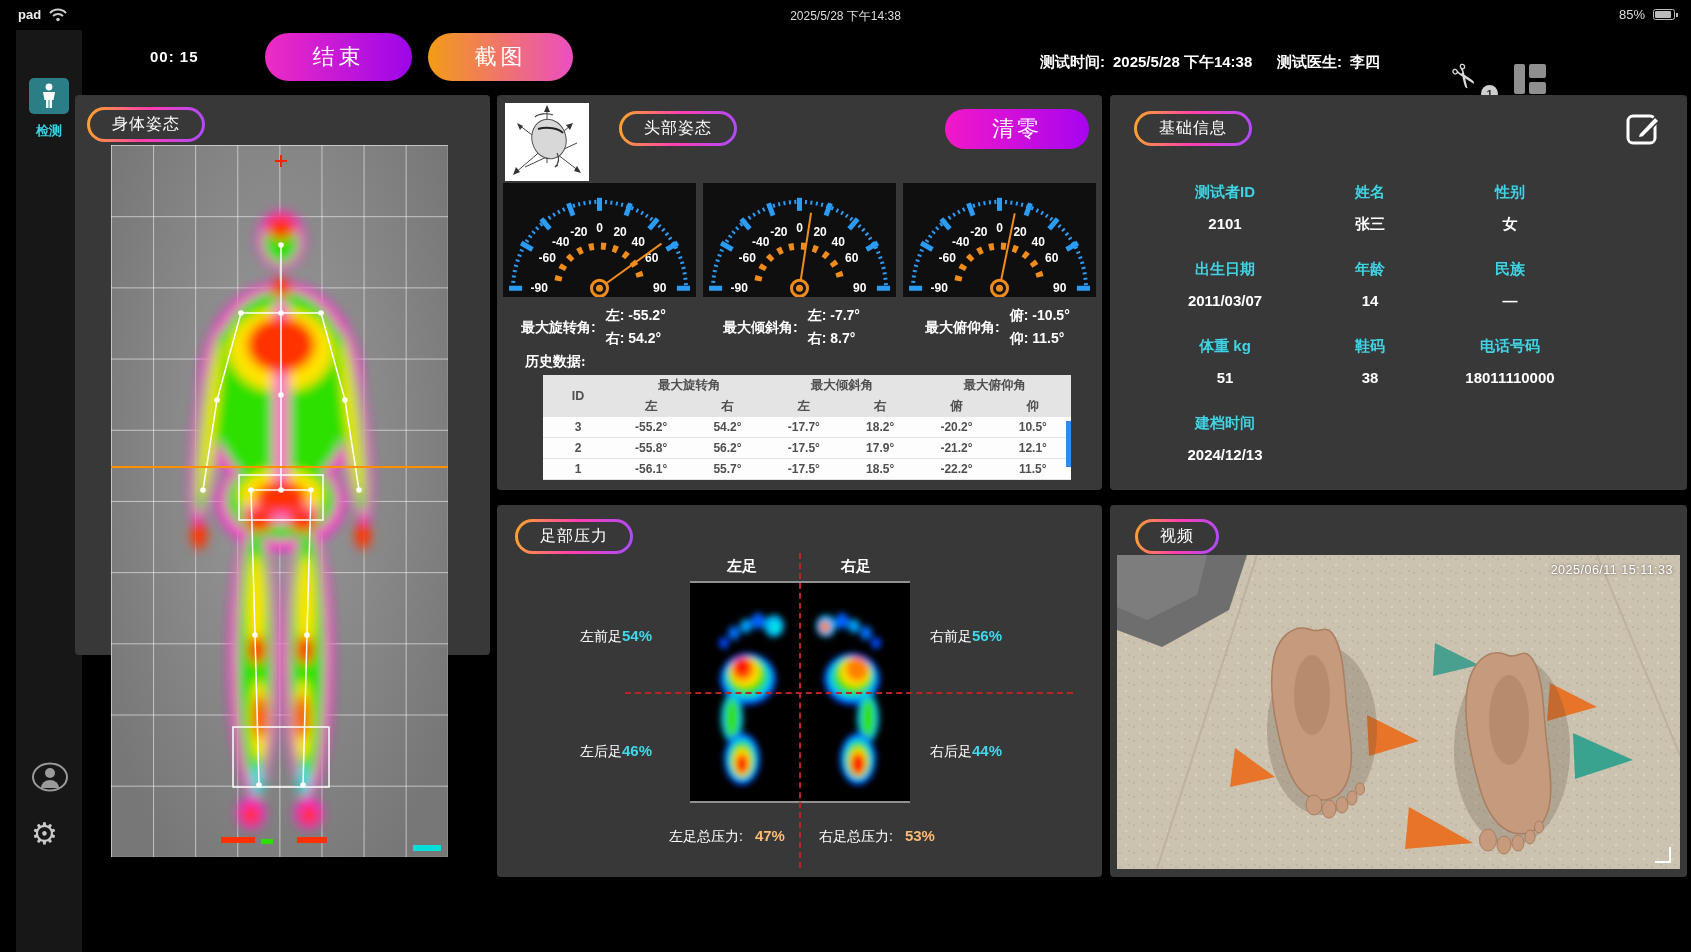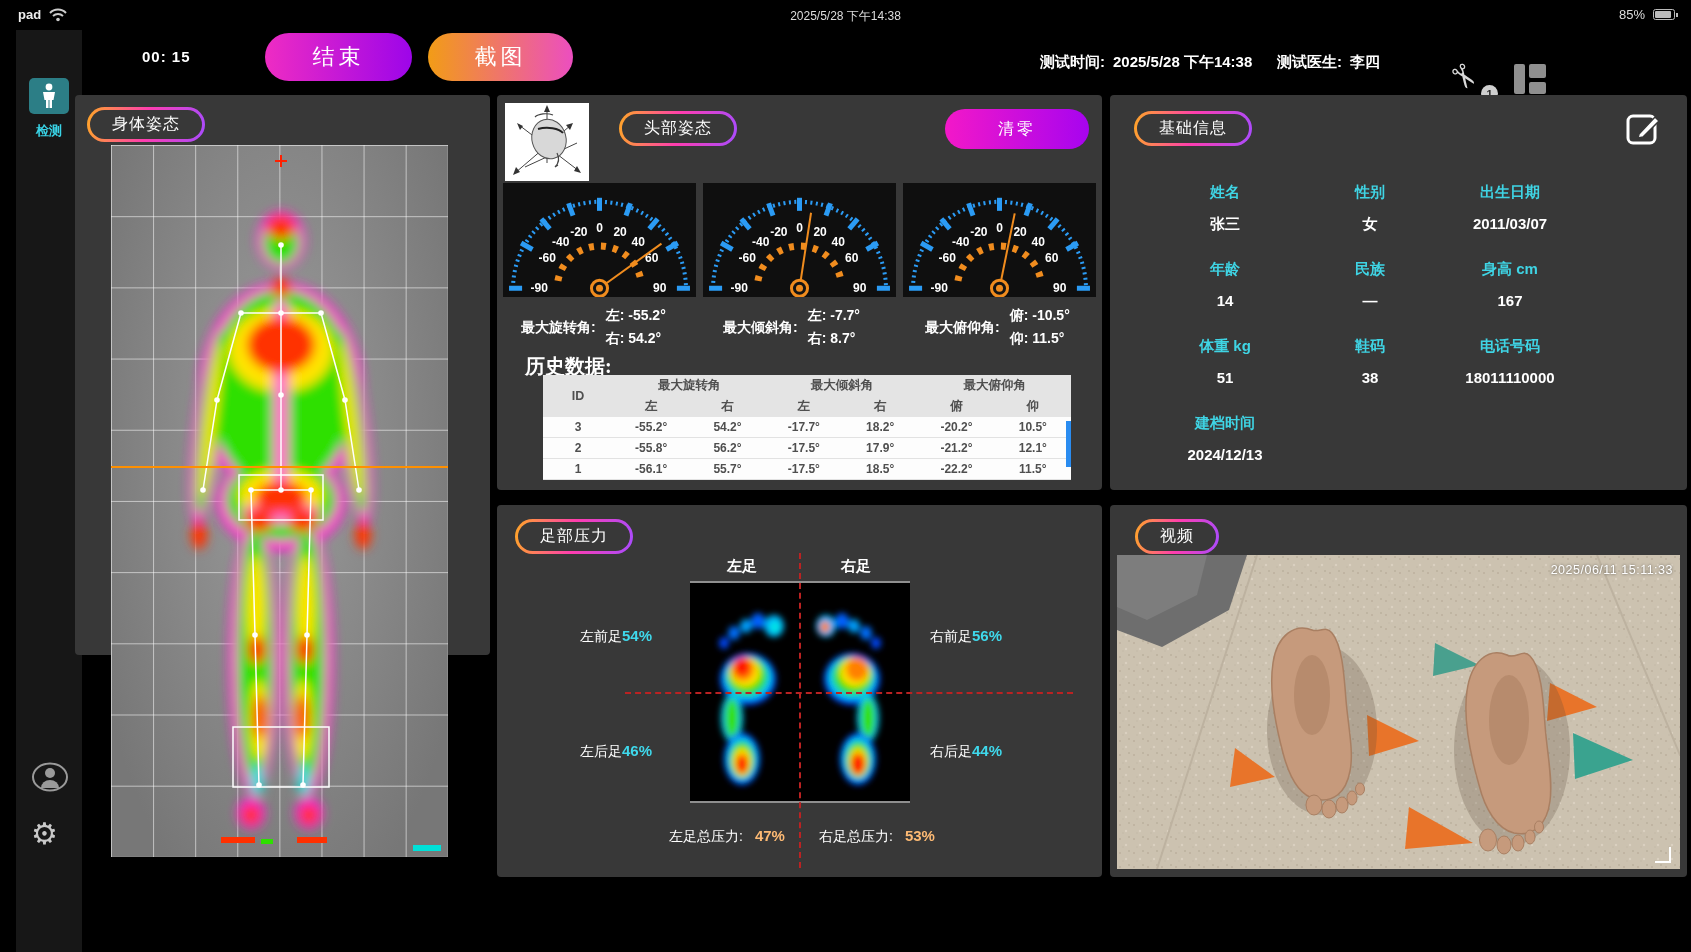--- a/index.html
+++ b/index.html
@@ -22,21 +22,21 @@
   #sidebar { position:absolute; left:16px; top:30px; width:66px; height:922px; background:#171717; }
   .detect-btn { position:absolute; left:13px; top:48px; width:40px; height:36px; background:#2c7e86;
                 border-radius:5px; display:flex; align-items:center; justify-content:center; cursor:pointer; }
   .detect-label { position:absolute; left:0; top:92px; width:66px; text-align:center;
                   color:#39d3e6; font-size:13px; font-weight:bold; }
   .avatar-btn { position:absolute; left:15px; top:732px; cursor:pointer; }
   .gear-btn { position:absolute; left:15px; top:786px; font-size:30px; color:#c9c9c9; cursor:pointer;
               line-height:36px; }
 
   
-  .timer { position:absolute; left:142px; top:48px; font-size:15px; font-weight:bold; letter-spacing:1px; }
+  .timer { position:absolute; left:150px; top:48px; font-size:15px; font-weight:bold; letter-spacing:1px; }
   .btn-grad { position:absolute; height:48px; border:none; border-radius:24px; color:#fff;
               font-size:22px; font-family:"Liberation Sans",sans-serif; letter-spacing:4px;
               display:flex; align-items:center; justify-content:center; cursor:pointer; }
   #end-btn { left:265px; top:33px; width:147px; background:linear-gradient(90deg,#ee2cc3,#9d05e9); }
   #shot-btn { left:428px; top:33px; width:145px; background:linear-gradient(90deg,#f29c16,#ec4ec0); }
   .tb-text { position:absolute; top:53px; font-size:15px; font-weight:bold; color:#fff; display:flex; gap:8px; }
   #test-time { left:1040px; }
   #doctor { left:1277px; }
   .scissors-wrap { position:absolute; left:1450px; top:58px; width:44px; height:42px; cursor:pointer; }
   .scissors { font-size:32px; color:#d9d9d9; display:inline-block; transform:rotate(55deg); }
@@ -69,27 +69,27 @@
                 linear-gradient(rgba(255,255,255,.55) 1px, transparent 1px),
                 linear-gradient(90deg, rgba(255,255,255,.55) 1px, transparent 1px),
                 radial-gradient(ellipse at 50% 42%, #9c9c9c, #777 85%);
               background-size:42.1px 71.2px, 42.1px 71.2px, 100% 100%; }
 
   
   #head-img { position:absolute; left:8px; top:8px; width:84px; height:78px; background:#fff; }
   #head-panel .pill { left:122px; top:16px; }
   #reset-btn { position:absolute; left:448px; top:14px; width:144px; height:40px; border:none;
                border-radius:20px; background:linear-gradient(90deg,#f318c8,#a704ef); color:#fff;
-               font-size:16px; letter-spacing:3px; font-family:"Liberation Sans",sans-serif; cursor:pointer; }
+               font-size:22px; letter-spacing:3px; font-family:"Liberation Sans",sans-serif; cursor:pointer; }
   .gauge-box { position:absolute; top:88px; width:193px; height:114px; background:#0f0f0f; }
   .gauge-box svg { width:100%; height:100%; }
   .stat-group { position:absolute; top:212px; display:flex; align-items:center; gap:10px; }
   .stat-label { font-size:14px; font-weight:bold; }
   .stat-lines { display:flex; flex-direction:column; gap:5px; font-size:14px; font-weight:bold; }
-  #history-label { position:absolute; left:28px; top:258px; font-size:20px; font-weight:bold;font-family:Liberation Serif, serif; }
+  #history-label { position:absolute; left:28px; top:258px; font-size:14px; font-weight:bold;font-family:Liberation Serif, serif; }
   #table-wrap { position:absolute; left:46px; top:280px; width:528px; background:#fff; }
   table { border-collapse:collapse; width:100%; table-layout:fixed; }
   th { background:#e4e4e4; color:#4f4f4f; font-size:12.5px; padding:2px 0; font-weight:bold; }
   td { background:#fdfdfd; color:#4f4f4f; font-size:12px; text-align:center; padding:3px 0;
        border-bottom:1px solid #e2e2e2; font-weight:bold; }
   #table-scrollbar { position:absolute; right:0; top:46px; width:5px; height:46px; background:#2a8cf0; }
 
   
   #foot-panel .pill { left:18px; top:14px; }
   .foot-col-label { position:absolute; top:52px; font-size:15px; font-weight:bold; }
@@ -544,42 +544,42 @@
   <div id="info-panel" class="panel">
     <div class="pill">基础信息</div>
     <div id="edit-btn">
       <svg width="38" height="38" viewBox="0 0 38 38">
         <rect x="3" y="7" width="27" height="27" rx="5" fill="none" stroke="#fff" stroke-width="3"></rect>
         <path d="M14 25 L30 8 L34 12 L18 28 L13 29 Z" fill="#fff" stroke="#383838" stroke-width="1.5"></path>
       </svg>
     </div>
     <div id="info-grid">
       <div class="info-cell">
+        <div class="lbl">测试者ID</div>
+        <div class="val">2101</div>
+      </div>
+      <div class="info-cell">
         <div class="lbl">姓名</div>
         <div class="val">张三</div>
       </div>
       <div class="info-cell">
         <div class="lbl">性别</div>
         <div class="val">女</div>
       </div>
       <div class="info-cell">
         <div class="lbl">出生日期</div>
         <div class="val">2011/03/07</div>
       </div>
       <div class="info-cell">
         <div class="lbl">年龄</div>
         <div class="val">14</div>
       </div>
       <div class="info-cell">
         <div class="lbl">民族</div>
         <div class="val">—</div>
-      </div>
-      <div class="info-cell">
-        <div class="lbl">身高 cm</div>
-        <div class="val">167</div>
       </div>
       <div class="info-cell">
         <div class="lbl">体重 kg</div>
         <div class="val">51</div>
       </div>
       <div class="info-cell">
         <div class="lbl">鞋码</div>
         <div class="val">38</div>
       </div>
       <div class="info-cell">

